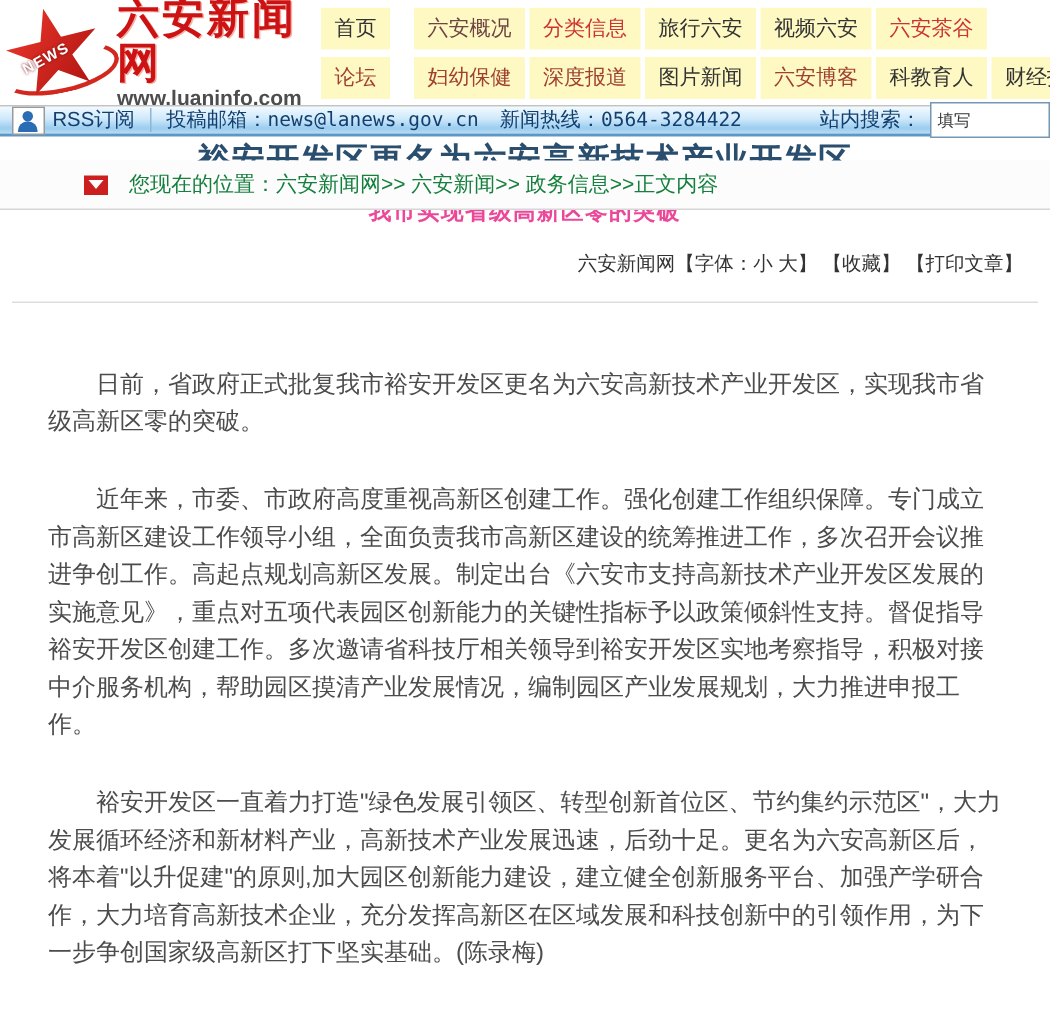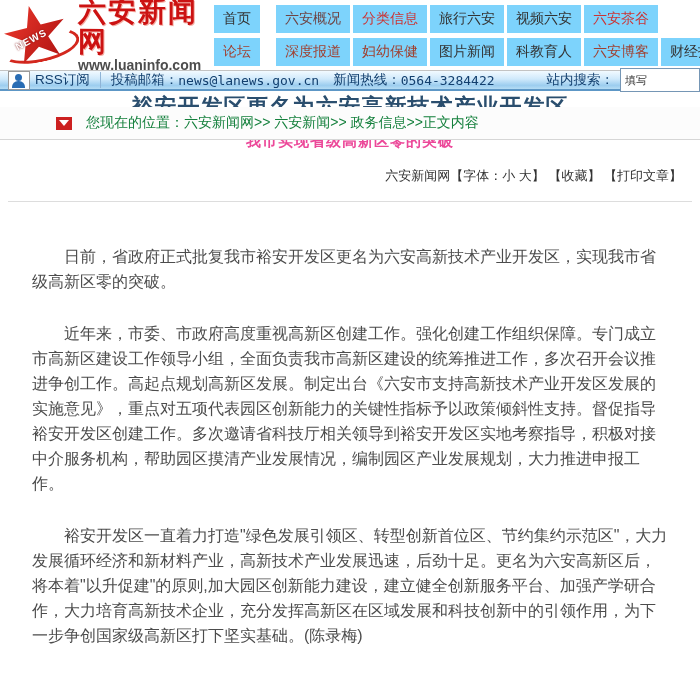--- a/index.html
+++ b/index.html
@@ -25,21 +25,21 @@
   .star-news{
     position:absolute;left:12px;top:30px;color:#ffffff;font-size:10px;font-weight:bold;
     letter-spacing:1px;transform:rotate(-28deg);text-shadow:0 0 2px #7a0b0b;
   }
   .logo-text{margin-left:4px;display:flex;flex-direction:column;line-height:1.05;}
   .site-name{font-size:28px;font-weight:bold;color:#cc1212;letter-spacing:2px;text-shadow:1px 1px 0 #f4b0a6;}
   .site-url{font-size:14px;font-weight:bold;color:#4d4d4d;margin-top:2px;}
   .nav{flex:1;display:flex;flex-direction:column;justify-content:center;gap:5px;overflow:hidden;}
   .nav-row{display:flex;white-space:nowrap;}
   .nav-item{
-    font-size:14px;padding:5px 9px;background:#7dd3fc;margin-right:3px;cursor:pointer;flex-shrink:0;
+    font-size:14px;padding:5px 9px;background:#fef9c3;margin-right:3px;cursor:pointer;flex-shrink:0;
   }
   .nav-item:first-child{margin-right:16px;}
   
   .infobar{
     position:absolute;left:0;top:70px;width:700px;height:21px;box-sizing:border-box;
     background:linear-gradient(#f2faff 0%,#cfe9fb 45%,#9ccdef 80%,#b5dcf4 100%);
     border-top:1px solid #c3c3c3;border-bottom:2px solid #5d97c6;
     display:flex;align-items:center;padding-left:8px;color:#123f6e;font-size:13.5px;
   }
   .rss-icon{
@@ -108,25 +108,25 @@
     <div class="nav-row">
         <span class="nav-item" style="color: rgb(51, 51, 51);">首页</span>
         <span class="nav-item" style="color: rgb(110, 68, 68);">六安概况</span>
         <span class="nav-item" style="color: rgb(204, 51, 51);">分类信息</span>
         <span class="nav-item" style="color: rgb(51, 51, 51);">旅行六安</span>
         <span class="nav-item" style="color: rgb(51, 51, 51);">视频六安</span>
         <span class="nav-item" style="color: rgb(204, 51, 51);">六安茶谷</span>
       </div>
     <div class="nav-row">
         <span class="nav-item" style="color: rgb(160, 64, 48);">论坛</span>
+        <span class="nav-item" style="color: rgb(160, 64, 48);">妇幼保健</span>
         <span class="nav-item" style="color: rgb(160, 64, 48);">深度报道</span>
-        <span class="nav-item" style="color: rgb(160, 64, 48);">妇幼保健</span>
         <span class="nav-item" style="color: rgb(51, 51, 51); text-align: right;">图片新闻</span>
+        <span class="nav-item" style="color: rgb(160, 64, 48);">六安博客</span>
         <span class="nav-item" style="color: rgb(51, 51, 51);">科教育人</span>
-        <span class="nav-item" style="color: rgb(160, 64, 48);">六安博客</span>
         <span class="nav-item" style="color: rgb(51, 51, 51);">财经报道</span>
       </div>
   </div>
 </div>
 
 <div class="infobar">
   <span class="rss-icon"></span>
   <span class="rss-label">RSS订阅</span>
   <span class="bar-divider"></span>
   <span>投稿邮箱：</span>

